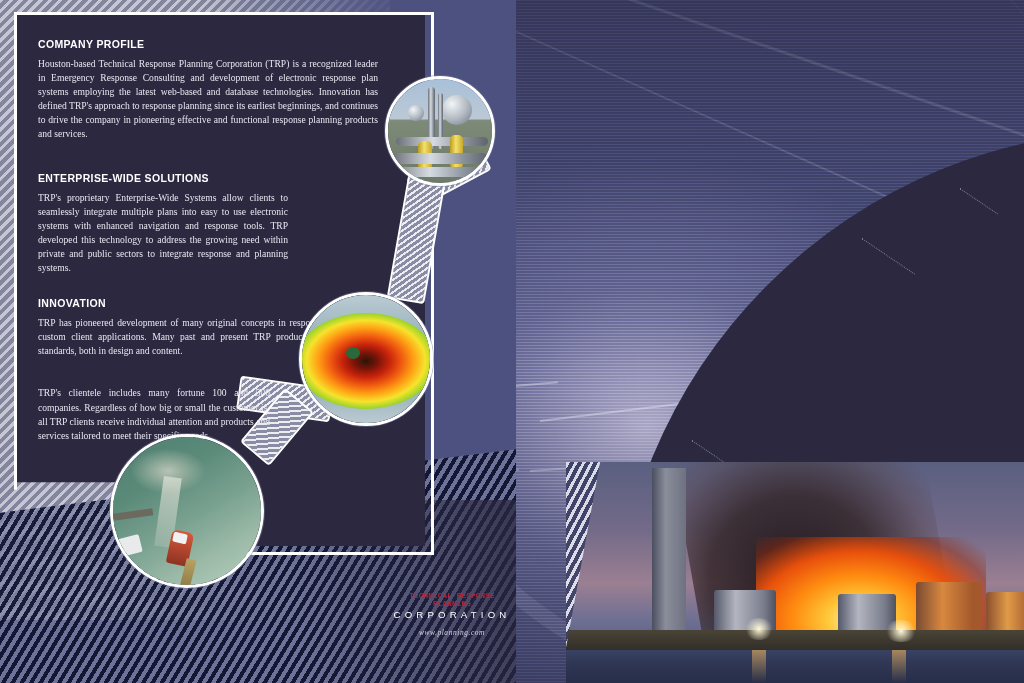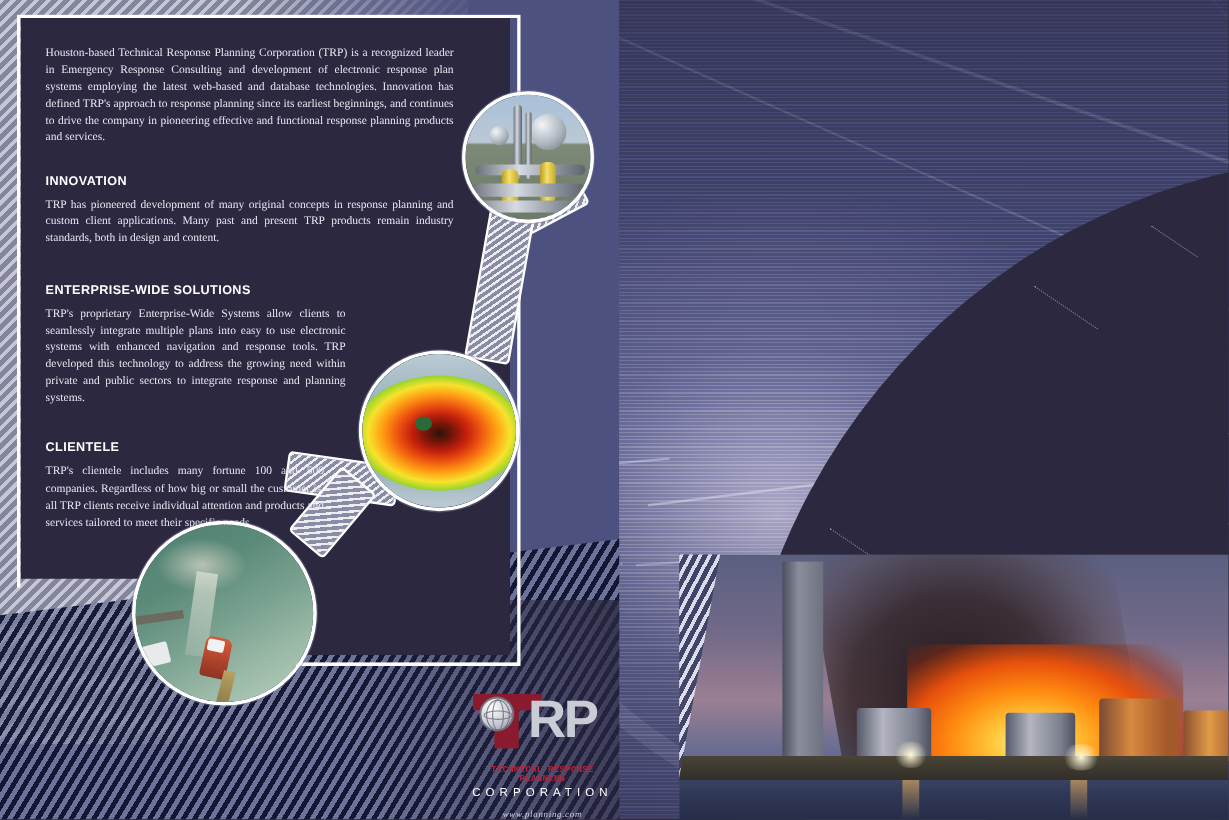--- a/index.html
+++ b/index.html
@@ -264,32 +264,32 @@
     <div class="card-border"></div>
     <div class="card-fill"></div>
 
     <div class="rib rD"></div>
     <div class="rib rA"></div>
     <div class="rib rC"></div>
     <div class="rib rB"></div>
 
     <div class="copy">
       <div class="sec">
+        <h3>COMPANY PROFILE</h3>
         <p>Houston-based Technical Response Planning Corporation (TRP) is a recognized leader in Emergency Response Consulting and development of electronic response plan systems employing the latest web-based and database technologies. Innovation has defined TRP's approach to response planning since its earliest beginnings, and continues to drive the company in pioneering effective and functional response planning products and services.</p>
+      </div>
+      <div class="sec narrow" style="margin-top:30px;">
+        <h3>ENTERPRISE-WIDE SOLUTIONS</h3>
+        <p>TRP's proprietary Enterprise-Wide Systems allow clients to seamlessly integrate multiple plans into easy to use electronic systems with enhanced navigation and response tools. TRP developed this technology to address the growing need within private and public sectors to integrate response and planning systems.</p>
       </div>
       <div class="sec" style="margin-top:22px;">
         <h3>INNOVATION</h3>
         <p>TRP has pioneered development of many original concepts in response planning and custom client applications. Many past and present TRP products remain industry standards, both in design and content.</p>
       </div>
-      <div class="sec narrow" style="margin-top:30px;">
-        <h3>ENTERPRISE-WIDE SOLUTIONS</h3>
-        <p>TRP's proprietary Enterprise-Wide Systems allow clients to seamlessly integrate multiple plans into easy to use electronic systems with enhanced navigation and response tools. TRP developed this technology to address the growing need within private and public sectors to integrate response and planning systems.</p>
-      </div>
       <div class="sec narrow2" style="margin-top:28px;">
-        <h3>CLIENTELE</h3>
         <p>TRP's clientele includes many fortune 100 and 500 companies. Regardless of how big or small the customer is, all TRP clients receive individual attention and products and services tailored to meet their specific needs.</p>
       </div>
     </div>
 
     <div class="photo-circle pc1">
       <div class="pc-inner refinery">
         <div class="sphere" style="left:54px;top:16px;width:30px;height:30px;"></div>
         <div class="sphere" style="left:20px;top:26px;width:16px;height:16px;"></div>
         <div class="pipe" style="left:40px;top:8px;width:7px;height:62px;"></div>
         <div class="pipe" style="left:50px;top:14px;width:5px;height:56px;"></div>
@@ -317,27 +317,18 @@
         <div style="position:absolute;left:0px;top:74px;width:40px;height:7px;background:#6c6a5f;transform:rotate(-8deg);"></div>
         <div style="position:absolute;left:2px;top:100px;width:26px;height:18px;background:#e8eaec;transform:rotate(-14deg);border-radius:2px;"></div>
         <div style="position:absolute;left:56px;top:94px;width:22px;height:34px;background:linear-gradient(#d8593c,#8e3322);border-radius:6px 6px 3px 3px;transform:rotate(12deg);"></div>
         <div style="position:absolute;left:60px;top:96px;width:14px;height:10px;background:#f0f1f2;border-radius:2px;transform:rotate(12deg);"></div>
         <div style="position:absolute;left:70px;top:122px;width:10px;height:30px;background:linear-gradient(#b9a063,#8c7a46);transform:rotate(14deg);"></div>
       </div>
     </div>
   </div>
 
   <div class="logo">
-    <div class="logo-mark">
-      <div class="t-shape"></div>
-      <div class="globe">
-        <i style="left:2px;top:10px;width:22px;height:6px;"></i>
-        <i style="left:9px;top:1px;width:8px;height:24px;"></i>
-        <i style="left:4px;top:1px;width:18px;height:24px;"></i>
-      </div>
-      <div class="rp">RP</div>
-    </div>
     <div class="tagline">TECHNICAL RESPONSE PLANNING</div>
     <div class="corp">CORPORATION</div>
     <div class="url">www.planning.com</div>
   </div>
 
 </div>
 
 </body></html>

